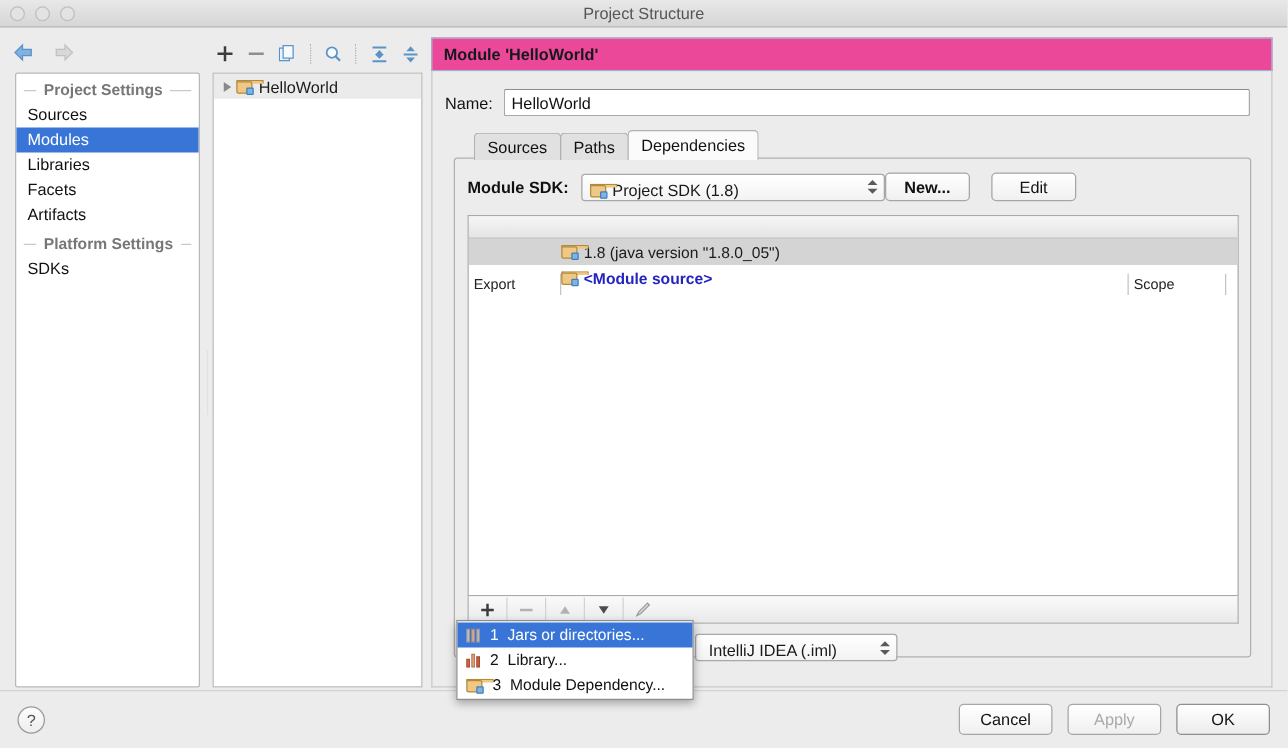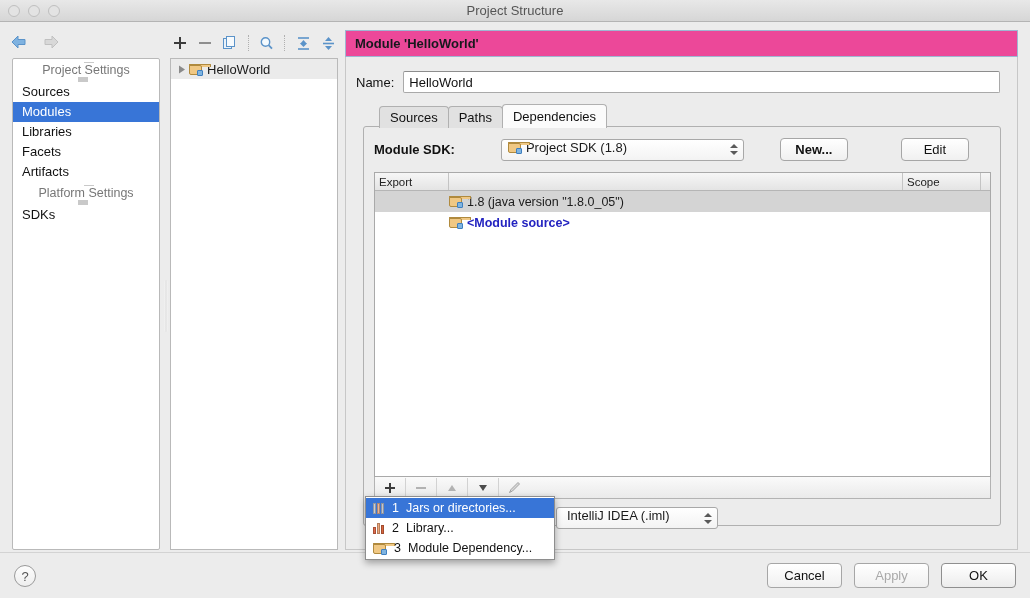--- a/index.html
+++ b/index.html
@@ -58,23 +58,22 @@
     background: #fff;
     border: 1px solid #b9b9b9;
     border-radius: 2px;
     box-sizing: border-box;
     overflow: hidden;
   }
   .group-head {
     position: relative;
     height: 20px;
     display: flex; align-items: center; justify-content: center;
-    font-size: 12.5px; font-weight: normal; color: #777;
+    font-size: 12.5px; font-weight: bold; color: #777;
     margin-top: 3px;
-    flex-direction: column;
   }
   .group-head .ln {
     flex: 0 0 auto; height: 1px; background: #c9c9c9; width: 10px;
   }
   .group-head .txt { padding: 0 6px; white-space: nowrap; }
   .group-head .ln.right { flex: 1 1 auto; margin-right: 6px; }
   .group-head .ln.left { margin-left: 6px; }
 
   .nav-item {
     height: 20px; line-height: 20px;
@@ -206,30 +205,30 @@
     position: absolute; left: 17px; top: 69px;
     width: 638px; height: 400px;
     background: #ececec;
     border: 1px solid #b0b0b0;
     border-radius: 3px;
     box-sizing: border-box;
   }
 
   .sdk-row {
     position: absolute; left: 10px; top: 11px;
-    display: flex; align-items: center; gap: 36px;
+    display: flex; align-items: center;
   }
   .sdk-label { font-size: 13px; font-weight: bold; color: #111; margin-right: 10px; }
 
   .combo {
     height: 22px;
     border: 1px solid #a8a8a8;
     border-radius: 3px;
     background: linear-gradient(to bottom, #ffffff 0%, #f3f3f3 100%);
-    display: flex; align-items: flex-start;
+    display: flex; align-items: flex-end;
     box-sizing: border-box;
     position: relative;
     cursor: default;
     font-size: 13px;
   }
   .combo .cval {
     padding-left: 6px; padding-right: 24px;
     display: flex; align-items: center; gap: 5px;
     white-space: nowrap;
   }
@@ -273,20 +272,21 @@
     background: linear-gradient(to bottom, #f6f6f6 0%, #e4e4e4 100%);
     border-bottom: 1px solid #b5b5b5;
     font-size: 11.5px; color: #222;
   }
   .th {
     display: flex; align-items: center;
     padding-left: 4px;
     border-right: 1px solid #c4c4c4;
     box-sizing: border-box;
     height: 100%;
+    margin-top: 46px;
   }
   .th.export { width: 74px; }
   .th.name { flex: 1 1 auto; }
   .th.scope { width: 78px; }
   .th.pad { width: 9px; border-right: none; }
 
   .trow {
     display: flex; align-items: center;
     height: 21px;
     font-size: 12.5px;

